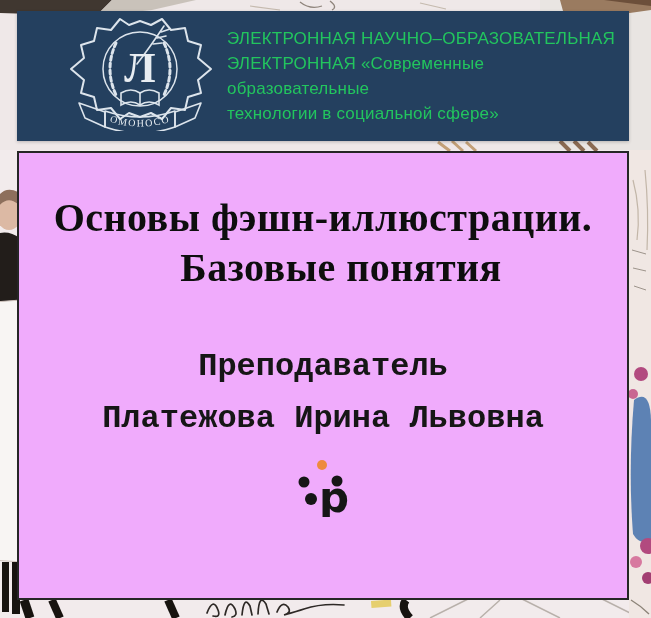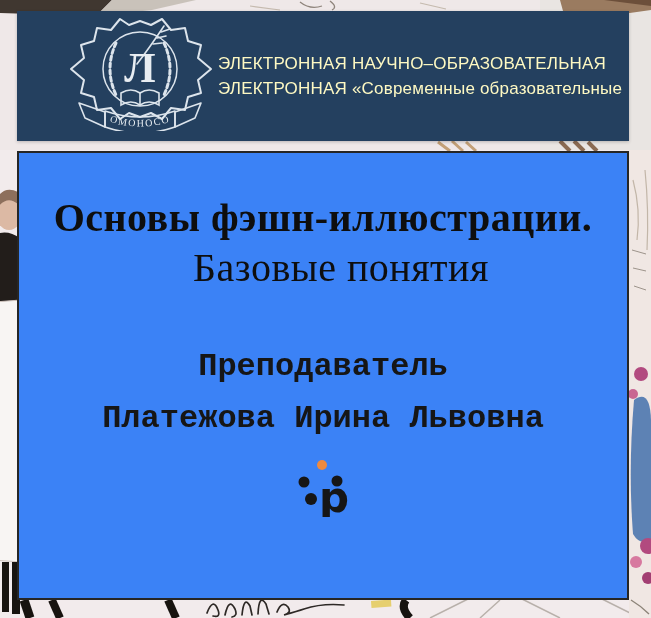--- a/index.html
+++ b/index.html
@@ -9,35 +9,35 @@
   }
   .bg{position:absolute;left:0;top:0;z-index:0;}
   
   .banner{
     position:absolute;left:17px;top:11px;width:612px;height:130px;
     background:#24405f;z-index:2;display:flex;align-items:center;
     box-shadow:0 1px 3px rgba(40,30,30,.25);
   }
   .emblem{flex:0 0 auto;margin-left:48px;}
   .banner-text{
-    margin-left:3px;color:#fef9c3;
+    margin-left:12px;color:#22c55e;
     font-size:17px;line-height:25px;letter-spacing:.2px;
   }
   
   .card{
     position:absolute;left:17px;top:151px;width:612px;height:449px;
-    box-sizing:border-box;background:#3b82f6;border:2px solid #262626;
+    box-sizing:border-box;background:#f0abfc;border:2px solid #262626;
     z-index:2;text-align:center;
   }
   .title{
     margin:40px 0 0;font-family:"Liberation Serif",serif;color:#0e0e0e;
     font-size:40px;line-height:50px;font-weight:400;letter-spacing:.5px;
   }
   .title .t1{display:block;font-weight:700;}
-  .title .t2{display:block;font-weight:400;padding-left:36px;}
+  .title .t2{display:block;font-weight:700;padding-left:36px;}
   .mono{
     font-family:"Liberation Mono","DejaVu Sans Mono",monospace;
     font-weight:700;color:#161616;font-size:32px;line-height:28px;
   }
   .subtitle{margin-top:60px;}
   .name{margin-top:24px;}
   .pruffme{margin-top:20px;height:64px;}
 </style>
 </head>
 <body>
@@ -111,20 +111,21 @@
         </g>
         <path id="ribbonpath" d="M42,104 Q75,115 108,104" fill="none"></path>
         <text font-size="10" letter-spacing="1.5" fill="#e8edf2" font-family="Liberation Serif,serif">
           <textPath href="#ribbonpath" startOffset="50%" text-anchor="middle">ЛОМОНОСОВ</textPath>
         </text>
       </svg>
     </div>
     <div class="banner-text">
       <div>ЭЛЕКТРОННАЯ НАУЧНО–ОБРАЗОВАТЕЛЬНАЯ</div>
       <div>ЭЛЕКТРОННАЯ «Современные образовательные</div>
+      <div>технологии в социальной сфере»</div>
     </div>
   </header>
 
   <main class="card">
     <h1 class="title">
       <span class="t1">Основы фэшн-иллюстрации.</span>
       <span class="t2">Базовые понятия</span>
     </h1>
     <div class="subtitle mono">Преподаватель</div>
     <div class="name mono">Платежова Ирина Львовна</div>

